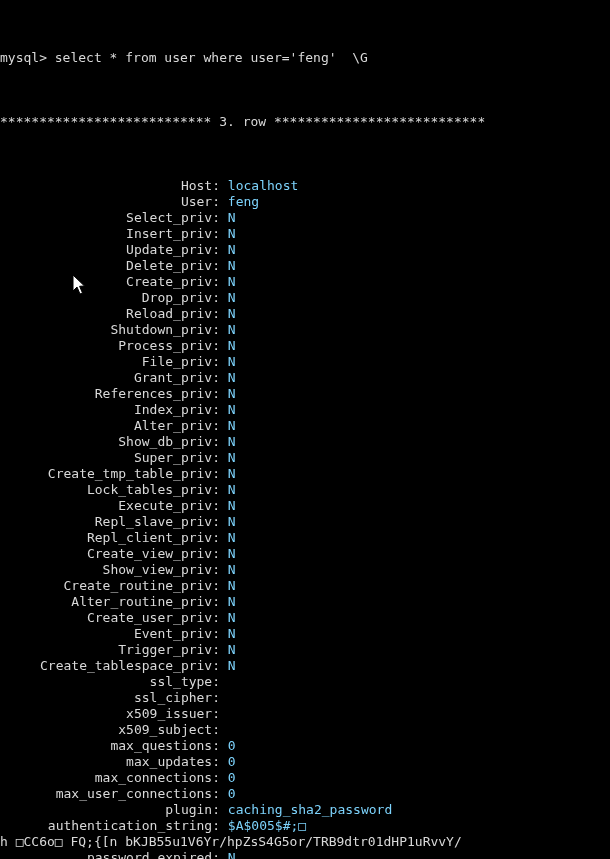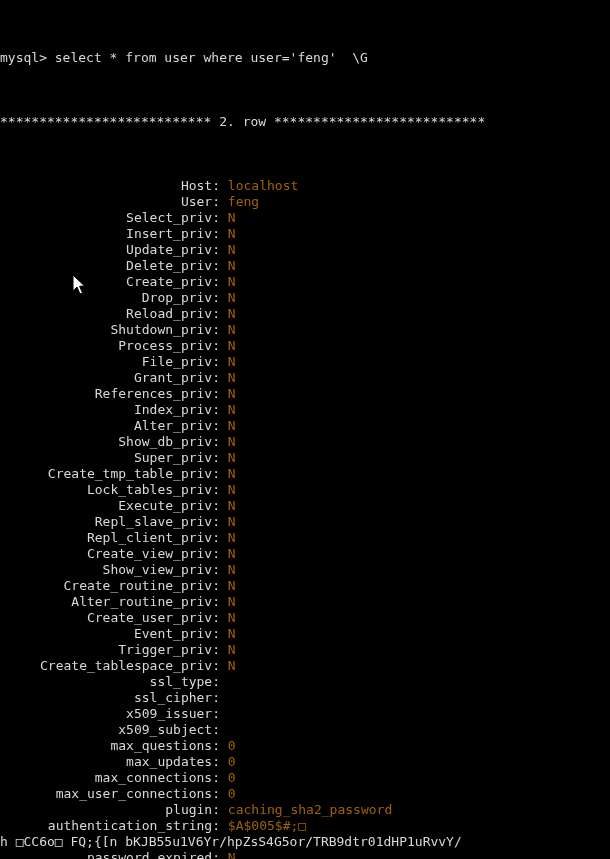--- a/index.html
+++ b/index.html
@@ -35,21 +35,21 @@
     display: block;
     height: 16px;
     white-space: pre;
     color: #d9d9d9;
   }
   .label {
     color: #d9d9d9;
     margin-left: 40px;
   }
   .value {
-    color: #a16207;
+    color: #7dd3fc;
   }
   .sep-line {
     color: #d9d9d9;
     letter-spacing: 0px;
   }
   
   #mouse-cursor {
     position: absolute;
     left: 72px;
     top: 274px;
@@ -60,21 +60,21 @@
 </style>
 </head>
 <body>
 
 <div id="terminal">
 
   <div id="screen">
     
     <span class="line">mysql&gt; select * from user where user='feng'  \G</span>
     
-    <span class="line sep-line">*************************** 2. row ***************************</span>
+    <span class="line sep-line">*************************** 3. row ***************************</span>
     
     <span id="field-lines"><span class="line"><span class="label">                  Host:</span><span class="value"> localhost</span></span><span class="line"><span class="label">                  User:</span><span class="value"> feng</span></span><span class="line"><span class="label">           Select_priv:</span><span class="value"> N</span></span><span class="line"><span class="label">           Insert_priv:</span><span class="value"> N</span></span><span class="line"><span class="label">           Update_priv:</span><span class="value"> N</span></span><span class="line"><span class="label">           Delete_priv:</span><span class="value"> N</span></span><span class="line"><span class="label">           Create_priv:</span><span class="value"> N</span></span><span class="line"><span class="label">             Drop_priv:</span><span class="value"> N</span></span><span class="line"><span class="label">           Reload_priv:</span><span class="value"> N</span></span><span class="line"><span class="label">         Shutdown_priv:</span><span class="value"> N</span></span><span class="line"><span class="label">          Process_priv:</span><span class="value"> N</span></span><span class="line"><span class="label">             File_priv:</span><span class="value"> N</span></span><span class="line"><span class="label">            Grant_priv:</span><span class="value"> N</span></span><span class="line"><span class="label">       References_priv:</span><span class="value"> N</span></span><span class="line"><span class="label">            Index_priv:</span><span class="value"> N</span></span><span class="line"><span class="label">            Alter_priv:</span><span class="value"> N</span></span><span class="line"><span class="label">          Show_db_priv:</span><span class="value"> N</span></span><span class="line"><span class="label">            Super_priv:</span><span class="value"> N</span></span><span class="line"><span class="label"> Create_tmp_table_priv:</span><span class="value"> N</span></span><span class="line"><span class="label">      Lock_tables_priv:</span><span class="value"> N</span></span><span class="line"><span class="label">          Execute_priv:</span><span class="value"> N</span></span><span class="line"><span class="label">       Repl_slave_priv:</span><span class="value"> N</span></span><span class="line"><span class="label">      Repl_client_priv:</span><span class="value"> N</span></span><span class="line"><span class="label">      Create_view_priv:</span><span class="value"> N</span></span><span class="line"><span class="label">        Show_view_priv:</span><span class="value"> N</span></span><span class="line"><span class="label">   Create_routine_priv:</span><span class="value"> N</span></span><span class="line"><span class="label">    Alter_routine_priv:</span><span class="value"> N</span></span><span class="line"><span class="label">      Create_user_priv:</span><span class="value"> N</span></span><span class="line"><span class="label">            Event_priv:</span><span class="value"> N</span></span><span class="line"><span class="label">          Trigger_priv:</span><span class="value"> N</span></span><span class="line"><span class="label">Create_tablespace_priv:</span><span class="value"> N</span></span><span class="line"><span class="label">              ssl_type:</span><span class="value"></span></span><span class="line"><span class="label">            ssl_cipher:</span><span class="value"></span></span><span class="line"><span class="label">           x509_issuer:</span><span class="value"></span></span><span class="line"><span class="label">          x509_subject:</span><span class="value"></span></span><span class="line"><span class="label">         max_questions:</span><span class="value"> 0</span></span><span class="line"><span class="label">           max_updates:</span><span class="value"> 0</span></span><span class="line"><span class="label">       max_connections:</span><span class="value"> 0</span></span><span class="line"><span class="label">  max_user_connections:</span><span class="value"> 0</span></span><span class="line"><span class="label">                plugin:</span><span class="value"> caching_sha2_password</span></span><span class="line"><span class="label"> authentication_string:</span><span class="value"> $A$005$#;□</span></span><span class="line">h □CC6o□ FQ;{[n bKJB55u1V6Yr/hpZsS4G5or/TRB9dtr01dHP1uRvvY/</span><span class="line"><span class="label">      password_expired:</span><span class="value"> N</span></span></span>
     
     
   </div>
 
   <svg id="mouse-cursor" viewBox="0 0 14 22" xmlns="http://www.w3.org/2000/svg" style="left: 72px; top: 274px;">
     <polygon points="1,1 1,17 5,13 8,20 10.5,19 7.6,12.3 12.5,12" fill="#ffffff" stroke="#000000" stroke-width="1"></polygon>
   </svg>
 

